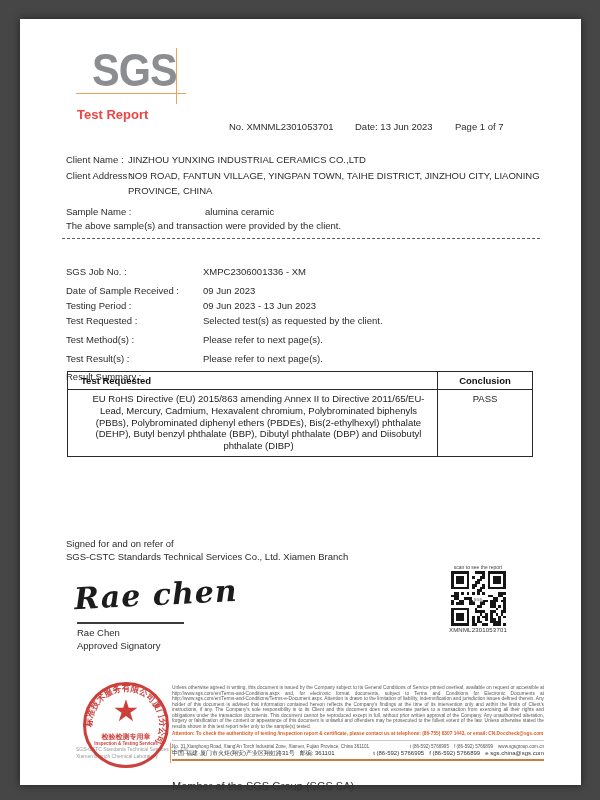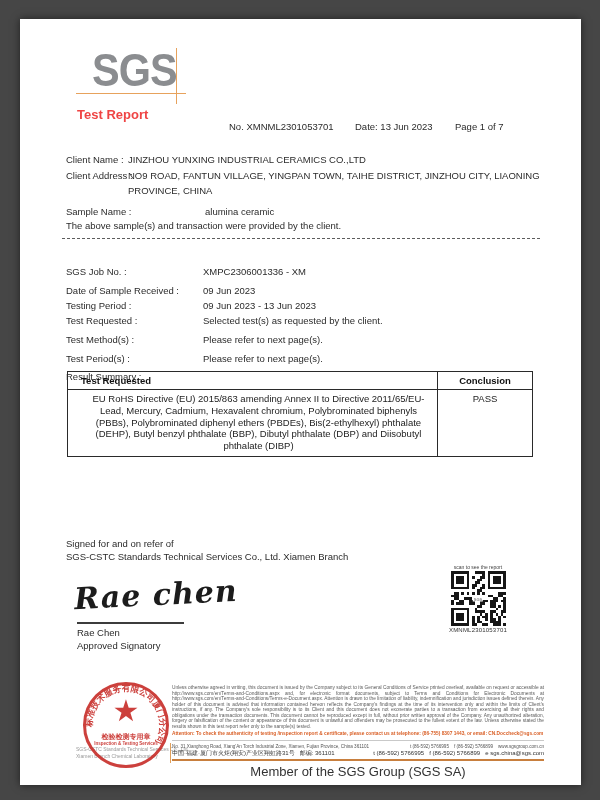--- a/index.html
+++ b/index.html
@@ -71,21 +71,21 @@
     font-size:4.5px;font-weight:bold;color:#c8302c;}
   
   .footer{left:152px;top:666px;width:372px;}
   .legal{font-size:4.8px;line-height:5.5px;color:#5a5a5a;text-align:justify;}
   .attention{margin-top:2px;font-size:4.8px;line-height:5.6px;font-weight:bold;color:#d95f26;}
   .addr{margin-top:3px;border-top:1px solid #c9c9c9;padding-top:2px;}
   .addr-row{display:flex;align-items:baseline;gap:5px;font-size:4.6px;color:#555;line-height:7px;white-space:nowrap;}
   .addr-row .grow{flex:1;}
   .addr-row.cn{font-size:6px;color:#333;}
   .orange-rule{margin-top:2px;height:2px;background:#c87f3e;}
-  .member{margin-top:3px;text-align:center;font-size:13px;color:#333;}
+  .member{margin-top:19px;text-align:left;font-size:11px;color:#333;}
   .addr-vline{left:150px;top:724px;width:1px;height:20px;background:#e0a05c;}
 </style>
 </head>
 <body>
 
 <div class="page">
 
   <div class="abs logo-text">SGS</div>
   <div class="abs logo-hline"></div>
   <div class="abs logo-vline"></div>
@@ -124,21 +124,21 @@
     </div>
     <div class="drow gap">
       <div>Test Requested :</div>
       <div>Selected test(s) as requested by the client.</div>
     </div>
     <div class="drow gap">
       <div>Test Method(s) :</div>
       <div>Please refer to next page(s).</div>
     </div>
     <div class="drow">
-      <div>Test Period(s) :</div>
+      <div>Test Result(s) :</div>
       <div>Please refer to next page(s).</div>
     </div>
   </div>
 
   <div class="abs summary-heading">Result Summary :</div>
   <table class="abs rtable">
     <tbody>
         <tr>
       <th class="c1">Test Requested</th>
       <th class="c2">Conclusion</th>

